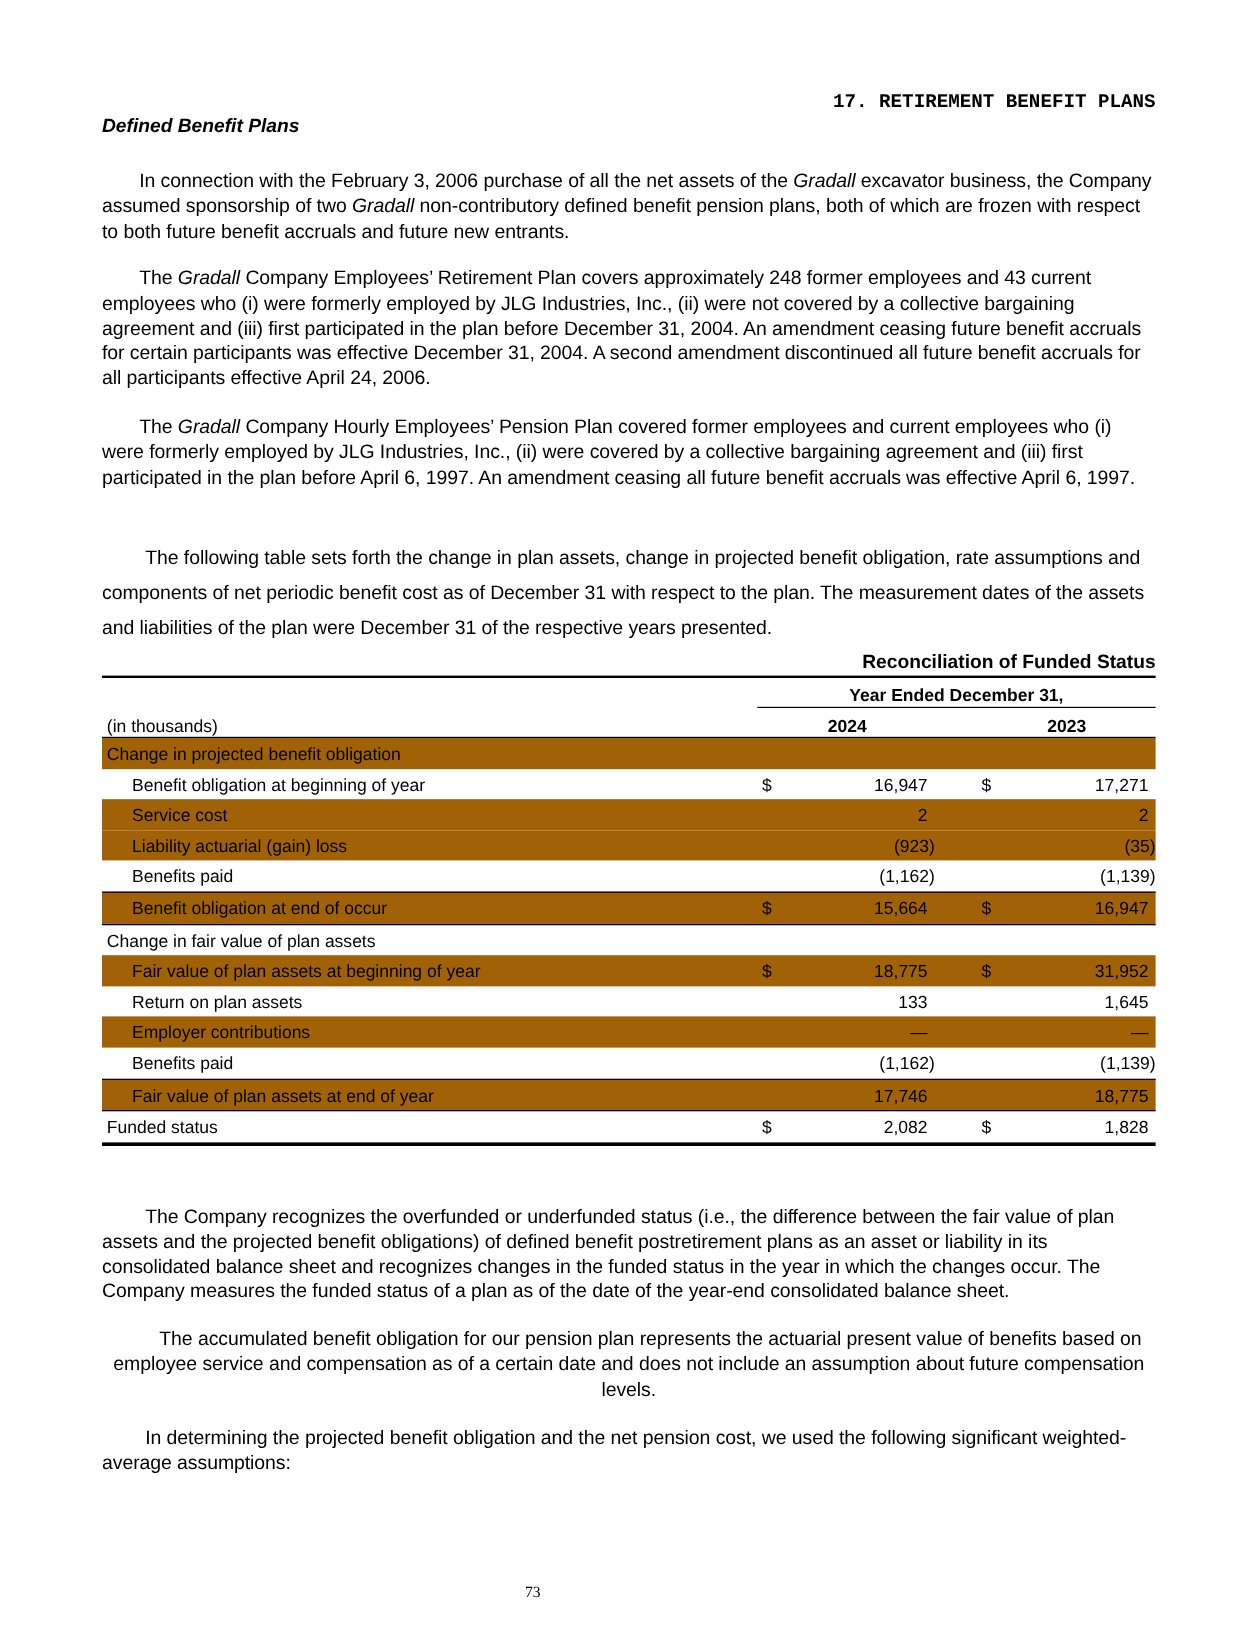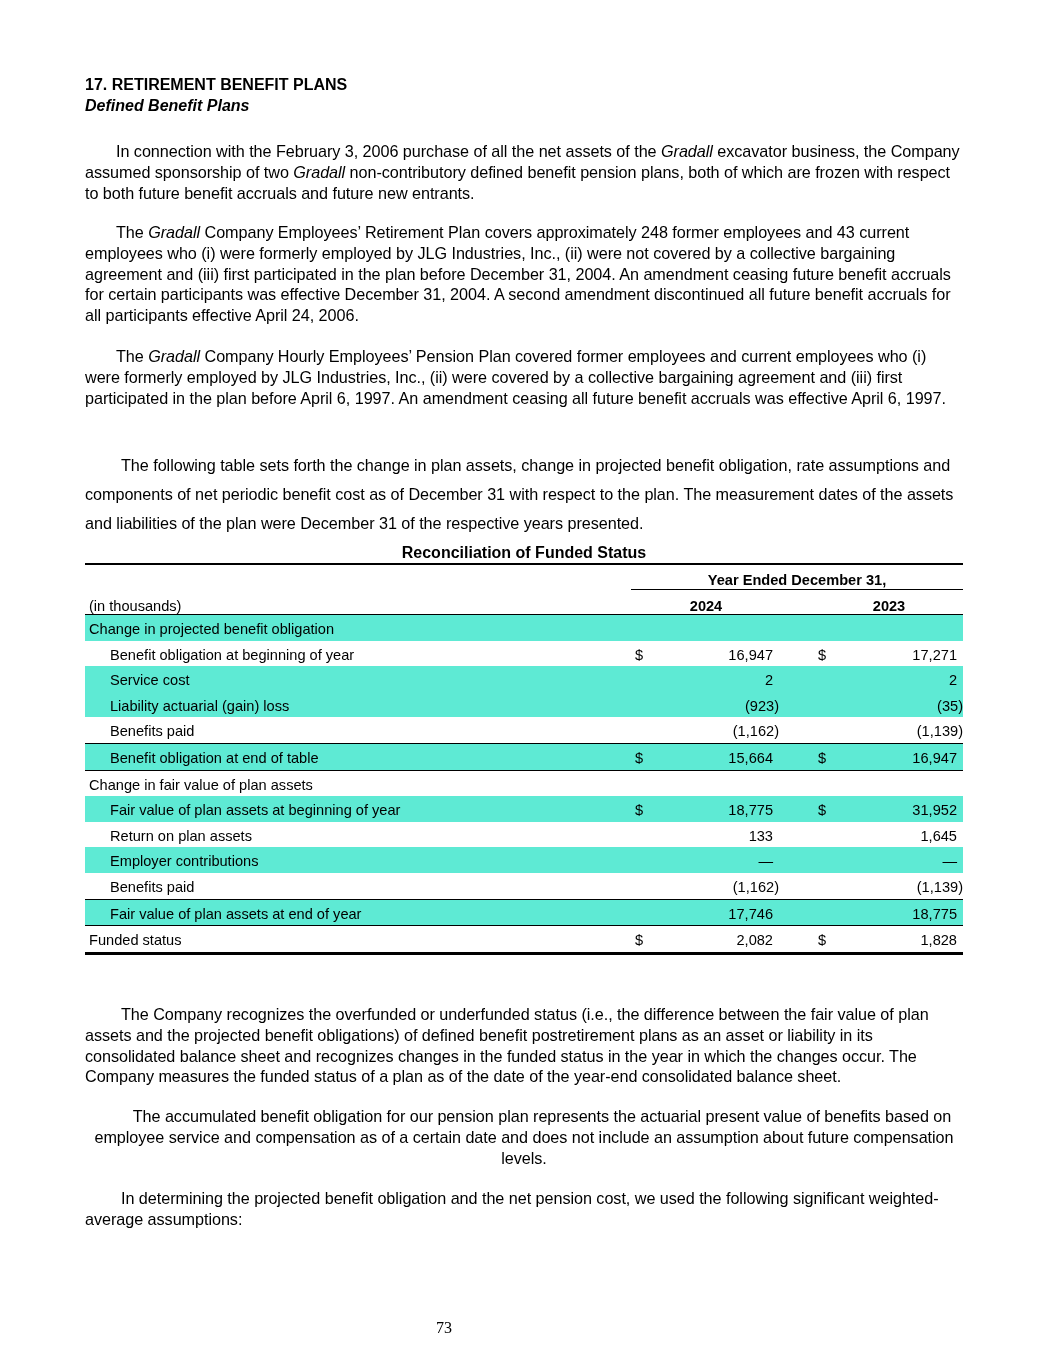--- a/index.html
+++ b/index.html
@@ -1,54 +1,54 @@
 <!DOCTYPE html>
 <html><head>
   <meta charset="utf-8">
   <style>
     html, body { margin: 0; padding: 0; background: #ffffff; }
     body { width: 1048px; height: 1365px; position: relative; overflow: hidden; color: #000; }
     .page { position: absolute; left: 85px; top: 0; width: 878px; font-family: "Liberation Sans", sans-serif; font-size: 16.2px; line-height: 20.8px; }
-    .section-title { position: absolute; top: 75px; left: 0; width: 878px; text-align: left; font-weight: bold; font-size: 16px; }
+    .section-title { position: absolute; top: 75px; left: 0; width: 878px; text-align: right; font-weight: bold; font-size: 16px; font-family: Liberation Mono, monospace; }
     .sub-title { position: absolute; top: 96px; left: 0; font-weight: bold; font-style: italic; font-size: 16px; }
     .para { position: absolute; left: 0; width: 878px; text-indent: 31px; letter-spacing: -0.05px; }
     .para i { font-style: italic; }
     #p1 { top: 141px; }
     #p2 { top: 222px; }
     #p3 { top: 346px; }
     #p4 { top: 451px; text-indent: 36px; line-height: 29px; }
     #p5 { top: 1004px; text-indent: 36px; }
     #p6 { top: 1106px; text-indent: 36px; text-align: center; }
     #p7 { top: 1188px; text-indent: 36px; }
 
-    .table-title { position: absolute; top: 543px; left: 0; width: 878px; text-align: center; font-weight: bold; font-size: 16px; }
+    .table-title { position: absolute; top: 543px; left: 0; width: 878px; text-align: right; font-weight: bold; font-size: 16px; }
     .tbl { position: absolute; top: 563px; left: 0; width: 878px; font-size: 14.6px; }
     .tbl .rule-top { height: 0; border-top: 2px solid #000; }
     .hdr1 { position: relative; height: 25px; }
     .hdr1 .span-label { position: absolute; left: 546px; width: 332px; top: 5px; text-align: center; font-weight: bold; }
     .hdr1 .span-line { position: absolute; left: 546px; width: 332px; bottom: 0; border-top: 1.5px solid #000; }
     .hdr2 { position: relative; height: 24px; border-bottom: 1.5px solid #000; }
     .hdr2 .units { position: absolute; left: 4px; top: 6px; }
     .hdr2 .y1 { position: absolute; left: 546px; width: 150px; top: 6px; text-align: center; font-weight: bold; }
     .hdr2 .y2 { position: absolute; left: 730px; width: 148px; top: 6px; text-align: center; font-weight: bold; }
     .row { position: relative; height: 25.6px; }
-    .row.shade { background: #5eead4; }
+    .row.shade { background: #a16207; }
     .row .lbl { position: absolute; left: 4px; top: 4px; white-space: nowrap; }
     .row.indent .lbl { left: 25px; }
     .row .d1 { position: absolute; left: 550px; top: 4px; }
     .row .v1 { position: absolute; right: 190px; top: 4px; text-align: right; }
     .row .v1.neg { right: 184px; }
     .row .d2 { position: absolute; left: 733px; top: 4px; }
     .row .v2 { position: absolute; right: 6px; top: 4px; text-align: right; }
     .row .v2.neg { right: 0px; }
     .row.total-top { border-top: 1.5px solid #000; }
     .row.total-bottom { border-bottom: 1.5px solid #000; }
     .row.grand-bottom { border-bottom: 3px solid #000; }
 
-    .page-num { position: absolute; top: 1319px; left: 0; width: 888px; text-align: center; font-family: "Liberation Serif", serif; font-size: 16px; }
+    .page-num { position: absolute; top: 1319px; left: 0; width: 888px; text-align: center; font-family: "Liberation Serif", serif; font-size: 13px; }
   </style>
 </head>
 <body>
 
 <div class="page">
   <div class="section-title">17. RETIREMENT BENEFIT PLANS</div>
   <div class="sub-title">Defined Benefit Plans</div>
 
   <p class="para" id="p1" style="margin:0"><span>In connection with the February 3, 2006 purchase of all the net assets of the </span><i>Gradall</i><span> excavator business, the Company assumed sponsorship of two </span><i>Gradall</i><span> non-contributory defined benefit pension plans, both of which are frozen with respect to both future benefit accruals and future new entrants.</span></p>
 
@@ -91,21 +91,21 @@
           <span class="lbl">Liability actuarial (gain) loss</span>
           <span class="v1 neg">(923)</span>
           <span class="v2 neg">(35)</span>
         </div>
         <div class="row indent">
           <span class="lbl">Benefits paid</span>
           <span class="v1 neg">(1,162)</span>
           <span class="v2 neg">(1,139)</span>
         </div>
         <div class="row shade indent total-top total-bottom">
-          <span class="lbl">Benefit obligation at end of table</span>
+          <span class="lbl">Benefit obligation at end of occur</span>
           <span class="d1">$</span>
           <span class="v1">15,664</span>
           <span class="d2">$</span>
           <span class="v2">16,947</span>
         </div>
         <div class="row">
           <span class="lbl">Change in fair value of plan assets</span>
         </div>
         <div class="row shade indent">
           <span class="lbl">Fair value of plan assets at beginning of year</span>

